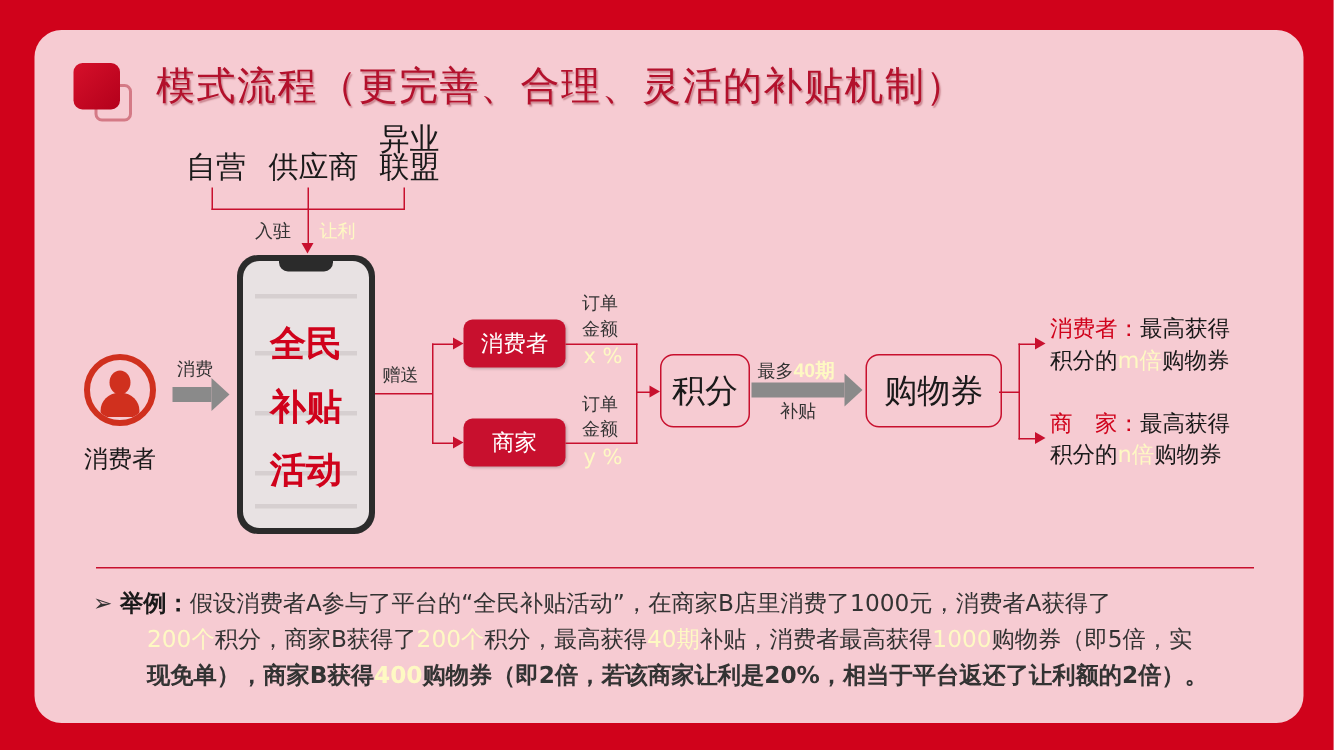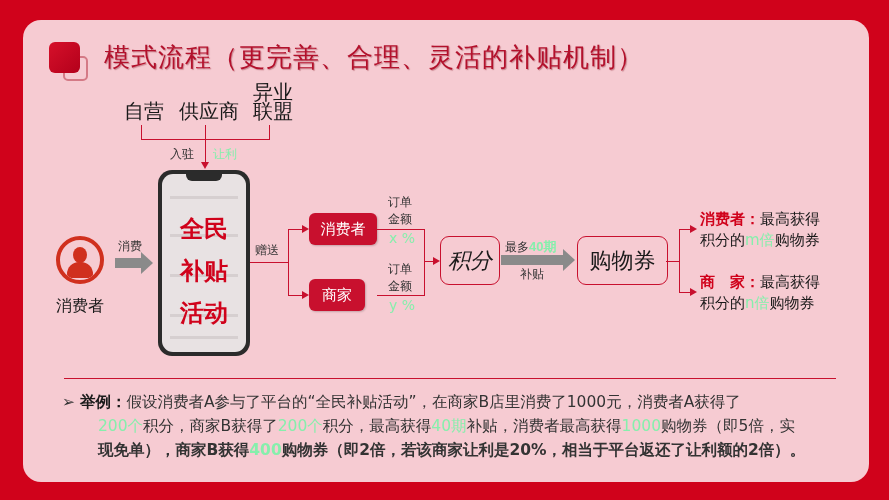--- a/index.html
+++ b/index.html
@@ -7,21 +7,21 @@
          font-family:"DejaVu Sans","Liberation Sans",sans-serif; }
   .card { position:absolute; left:23px; top:20px; width:846px; height:462px; background:#f6cbd2;
           border-radius:18px; }
   .title-icon { position:absolute; left:49px; top:42px; width:32px; height:32px; }
   .title-icon .back { position:absolute; left:14px; top:14px; width:21px; height:21px; border:2px solid #d47a86; border-radius:5px; }
   .title-icon .front { position:absolute; left:0; top:0; width:31px; height:31px; background:linear-gradient(135deg,#d6102a,#b3001b); border-radius:6px; }
   .title { position:absolute; left:104px; top:40px; font-size:26px; color:#b3112c; letter-spacing:1px;
            text-shadow:1px 1px 1px rgba(120,0,20,0.35); white-space:nowrap; }
   .lbl { position:absolute; font-size:20px; color:#1a1a1a; white-space:nowrap; line-height:19px; }
   .serif { font-family:"DejaVu Serif","Liberation Serif",serif; font-size:12px; line-height:16px; }
-  .red { color:#86efac; }
+  .red { color:#fef9c3; }
   .line { position:absolute; background:#c8102e; }
   .box-red { position:absolute; background:#c8102e; color:#fff; border-radius:6px; font-size:15px;
              display:flex; align-items:center; justify-content:center; box-shadow:1px 1px 2px rgba(0,0,0,0.2); }
   .box-out { position:absolute; border:1px solid #c8102e; border-radius:9px; background:#f6cbd2; color:#1a1a1a;
              font-size:22px; display:flex; align-items:center; justify-content:center; }
   .phone { position:absolute; left:158px; top:170px; width:92px; height:186px; background:#2b2b2b; border-radius:14px; }
   .phone .screen { position:absolute; left:4px; top:4px; right:4px; bottom:4px; background:#e8e2e3; border-radius:11px; overflow:hidden; }
   .phone .notch { position:absolute; left:28px; top:4px; width:36px; height:7px; background:#2b2b2b; border-radius:0 0 6px 6px; }
   .phone .faint { position:absolute; left:8px; right:8px; height:3px; background:#d6cfd0; }
   .phone .txt { position:absolute; left:0; right:0; top:34px; text-align:center; color:#d0021b; font-size:24px; font-weight:bold; line-height:42px; }
@@ -30,21 +30,21 @@
   .avatar .body { position:absolute; left:7px; top:22px; width:26px; height:16px; background:#d0301e; border-radius:12px 12px 4px 4px; }
   .grey-arrow { position:absolute; height:10px; background:#8a8a8a; }
   .grey-arrow::after { content:""; position:absolute; right:-12px; top:-6px; border-left:12px solid #8a8a8a; border-top:11px solid transparent; border-bottom:11px solid transparent; }
   .arrowhead-r { position:absolute; width:0; height:0; border-left:7px solid #c8102e; border-top:4px solid transparent; border-bottom:4px solid transparent; }
   .arrowhead-d { position:absolute; width:0; height:0; border-top:7px solid #c8102e; border-left:4px solid transparent; border-right:4px solid transparent; }
   .divider { position:absolute; left:64px; top:378px; width:772px; height:1px; background:#c8102e; }
   .example { position:absolute; left:62px; top:390px; width:780px; font-size:15.5px; line-height:24px; color:#333; }
   .example p { margin:0; white-space:nowrap; }
   .example .bold { font-weight:bold; color:#1a1a1a; }
   .out { position:absolute; font-size:15px; line-height:21px; color:#1a1a1a; white-space:nowrap; }
-  .out .k { color:#d0021b; font-weight:bold; }
+  .out .k { color:#d0021b; font-weight:normal; }
 </style>
 </head>
 <body>
 
 <div class="card"></div>
 
 <div class="title-icon">
   <div class="back"></div>
     <div class="front"></div>
 </div>
@@ -90,36 +90,36 @@
 
 <div class="line" style="left:250px;top:262px;width:38px;height:1px;"></div>
 <div class="lbl serif" style="left:255px;top:242px;color:#333;">赠送</div>
 <div class="line" style="left:288px;top:229px;width:1px;height:67px;"></div>
 <div class="line" style="left:288px;top:229px;width:15px;height:1px;"></div>
 <div class="arrowhead-r" style="left:302px;top:225px;"></div>
 <div class="line" style="left:288px;top:295px;width:15px;height:1px;"></div>
 <div class="arrowhead-r" style="left:302px;top:291px;"></div>
 
 <div class="box-red" style="left:309px;top:213px;width:68px;height:32px;">消费者</div>
-<div class="box-red" style="left:309px;top:279px;width:56px;height:32px;">商家</div>
+<div class="box-red" style="left:309px;top:279px;width:68px;height:32px;">商家</div>
 
 <div class="lbl serif" style="left:388px;top:194px;color:#333;">订单</div>
 <div class="lbl serif" style="left:388px;top:211px;color:#333;">金额</div>
 <div class="lbl red" style="left:389px;top:229px;font-size:14px;">x %</div>
 <div class="lbl serif" style="left:388px;top:261px;color:#333;">订单</div>
 <div class="lbl serif" style="left:388px;top:278px;color:#333;">金额</div>
 <div class="lbl red" style="left:389px;top:296px;font-size:14px;">y %</div>
 
 <div class="line" style="left:377px;top:229px;width:48px;height:1px;"></div>
 <div class="line" style="left:377px;top:295px;width:48px;height:1px;"></div>
 <div class="line" style="left:424px;top:229px;width:1px;height:67px;"></div>
 <div class="line" style="left:424px;top:261px;width:10px;height:1px;"></div>
 <div class="arrowhead-r" style="left:433px;top:257px;"></div>
 
-<div class="box-out" style="left:440px;top:236px;width:58px;height:47px;font-style:italic;">积分</div>
+<div class="box-out" style="left:440px;top:236px;width:58px;height:47px;">积分</div>
 
 <div class="lbl serif" style="left:505px;top:239px;color:#333;">
   <span>最多</span><span class="red" style="font-family:'Liberation Sans',sans-serif;font-weight:bold;font-size:13px;">40期</span>
 </div>
 <div class="grey-arrow" style="left:501px;top:255px;width:62px;"></div>
 <div class="lbl serif" style="left:520px;top:266px;color:#333;">补贴</div>
 
 <div class="box-out" style="left:577px;top:236px;width:89px;height:47px;">购物券</div>
 
 <div class="line" style="left:666px;top:261px;width:14px;height:1px;"></div>

